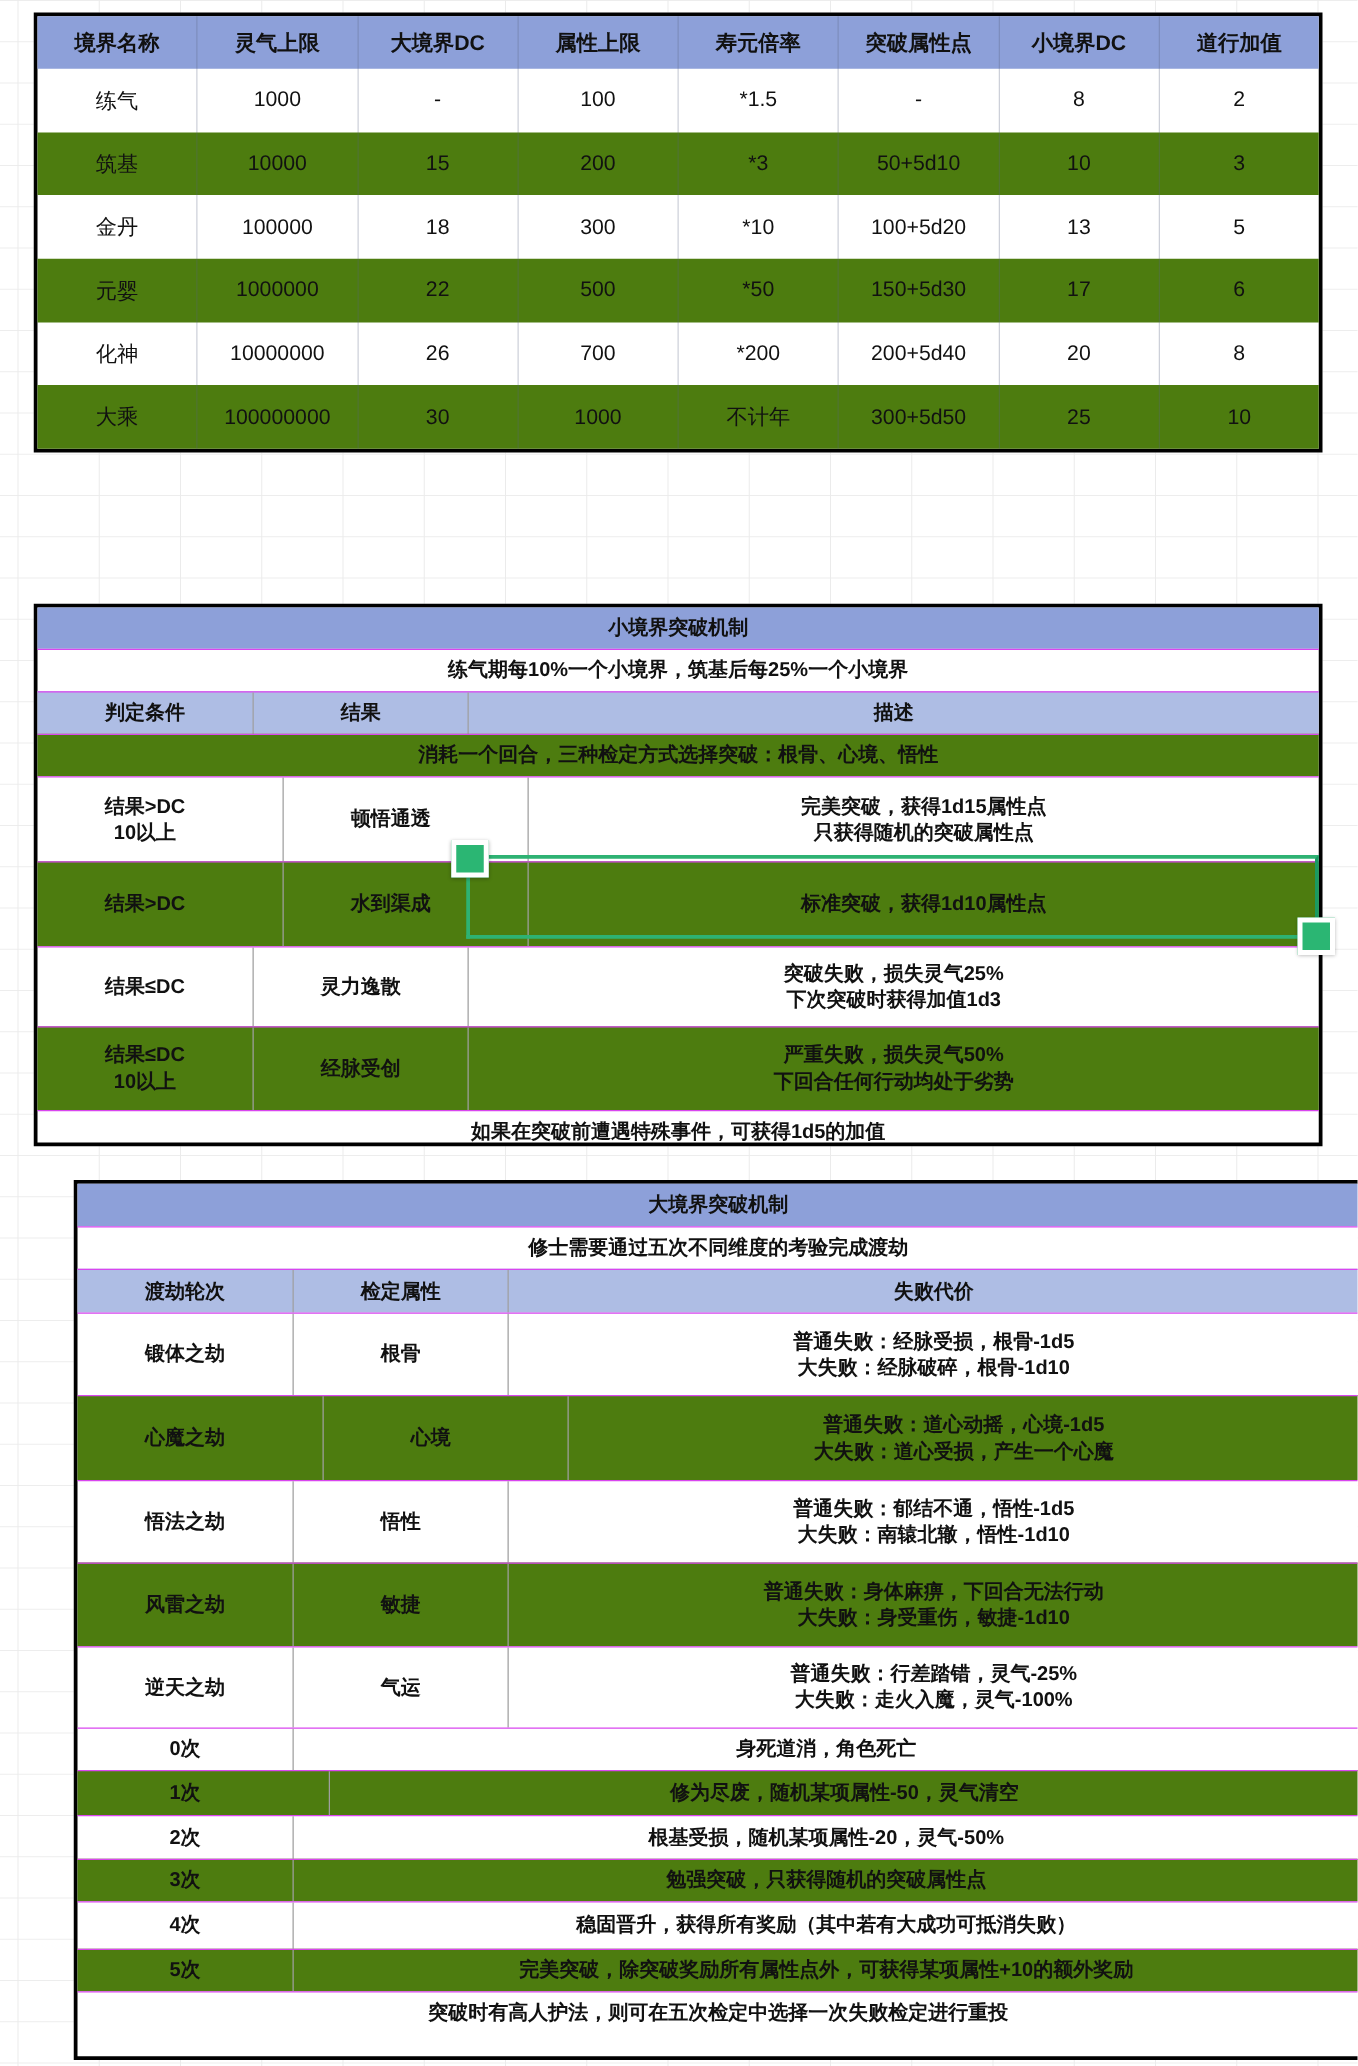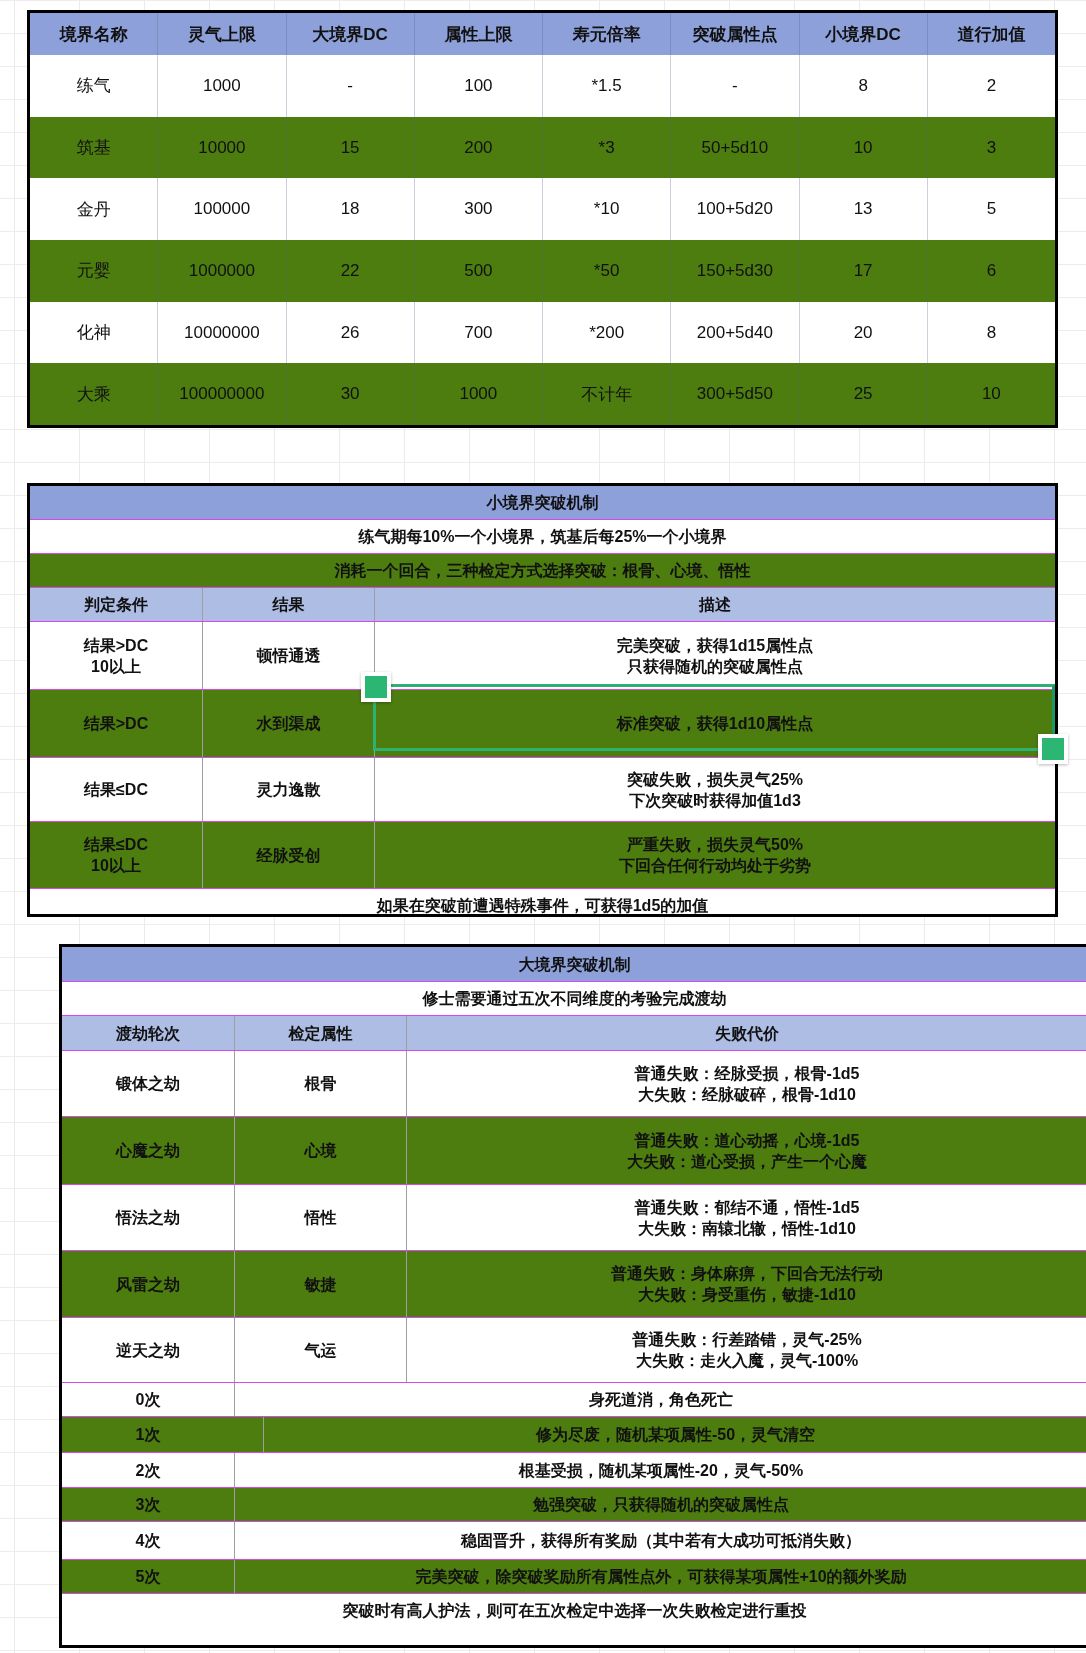--- a/index.html
+++ b/index.html
@@ -13,21 +13,21 @@
     background-position:14px 0;
     font-family:"Liberation Sans","DejaVu Sans",sans-serif;
     color:#111;
   }
   .canvas { position:absolute; inset:0; }
   .tbl {
     position:absolute; left:27px; width:1031px;
     border:3px solid #000; background:#fff;
     display:flex; flex-direction:column; box-sizing:border-box; z-index:2;
   }
-  #realm { top:10px;  height:418px; }
+  #realm { top:10px;  height:352px; }
   #minor { top:483px; height:434px; }
   #major { top:944px; height:704px;margin-left:32px; }
 
   .row { display:flex; align-items:stretch; min-height:0; }
   .c {
     display:flex; flex-direction:column; align-items:center; justify-content:center;
     text-align:center; box-sizing:border-box; padding:1px 4px; min-width:0;
   }
   .bg-head   { background:#8da0d9; }
   .bg-sub    { background:#aebde4; }
@@ -42,21 +42,21 @@
 
   
   #minor .row + .row, #major .row + .row { border-top:1px solid #d946ef; }
   #minor .c, #major .c { font-size:16px; font-weight:700; line-height:21px; }
   #minor .c + .c, #major .c + .c { border-left:1px solid #9f9f9f; }
   .colfull { flex:1 1 auto;text-align:right; }
   .col1 { flex:0 0 172px; } .col2 { flex:0 0 172px; } .col3 { flex:1 1 auto; }
   .rcol1 { flex:0 0 172px; } .rcol2 { flex:1 1 auto; }
   .h32{flex:0 0 32px;} .h33{flex:0 0 33px;} .h34{flex:0 0 34px;} .h35{flex:0 0 35px;gap:29px;}
   .h37{flex:0 0 37px;} .h63{flex:0 0 63px;} .h64{flex:0 0 64px;justify-content:flex-end;} .h65{flex:0 0 65px;}
-  .h66{flex:0 0 66px;} .h67{flex:0 0 67px;}
+  .h66{flex:0 0 66px;} .h67{flex:0 0 67px;gap:24px;}
 
   
   #sel {
     position:absolute; left:373px; top:684px; width:682px; height:67px;
     border:3px solid #2eb273; border-right-color:#1a9a62;
     box-sizing:border-box; z-index:6; pointer-events:none;
   }
   .handle {
     position:absolute; width:22px; height:22px; background:#2bb673;
     border:4px solid #ffffff; box-shadow:0 1px 3px rgba(0,0,0,.28);
@@ -143,28 +143,28 @@
   </div>
 </div>
 
 <div class="tbl" id="minor">
   <div class="row h33 bg-head">
     <div class="c colfull">小境界突破机制</div>
   </div>
   <div class="row h33">
     <div class="c colfull">练气期每10%一个小境界，筑基后每25%一个小境界</div>
   </div>
-  <div class="row h33 bg-stripe">
-    <div class="c colfull">消耗一个回合，三种检定方式选择突破：根骨、心境、悟性</div>
-  </div>
   <div class="row h33 bg-sub">
     <div class="c col1">判定条件</div>
     <div class="c col2">结果</div>
     <div class="c col3">描述</div>
   </div>
+  <div class="row h33 bg-stripe">
+    <div class="c colfull">消耗一个回合，三种检定方式选择突破：根骨、心境、悟性</div>
+  </div>
   <div class="row h67">
     <div class="c col1">
       <span>结果&gt;DC</span>
       <span>10以上</span>
     </div>
     <div class="c col2">顿悟通透</div>
     <div class="c col3">
       <span>完美突破，获得1d15属性点</span>
       <span>只获得随机的突破属性点</span>
     </div>

